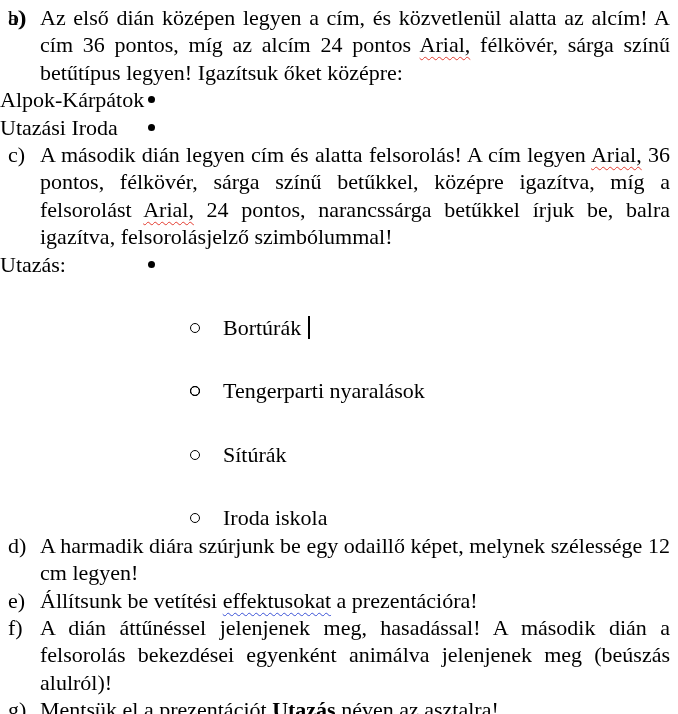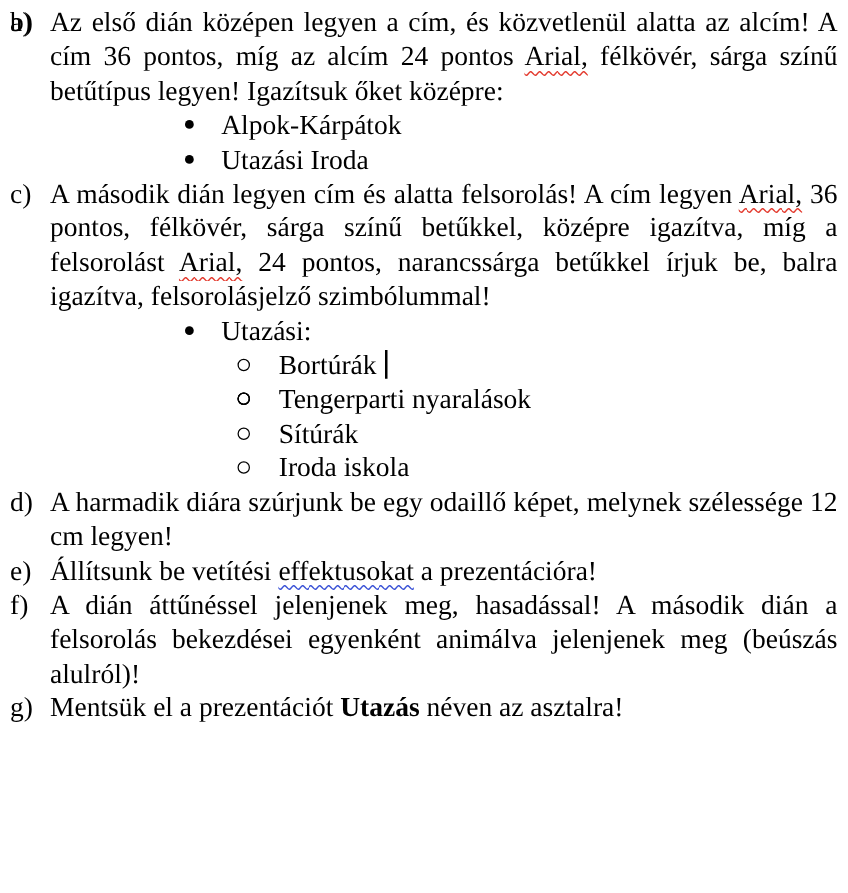--- a/index.html
+++ b/index.html
@@ -27,35 +27,35 @@
     padding-left: 40px;
     text-align: justify;
     text-justify: inter-word;
   }
   .item.letter > .marker {
     position: absolute;
     left: 8px;
     top: 0;
   }
   .item.bullet1 {
-    padding-left: 177px;
     text-align: left;
   }
   .item.bullet1 > .marker {
     position: absolute;
     left: 148px;
     top: 10px;
     width: 7px;
     height: 7px;
     background: #000;
     border-radius: 50%;
   }
   .item.bullet2 {
     padding-left: 223px;
     text-align: left;
+    margin-top: 36px;
   }
   .item.bullet2 > .marker {
     position: absolute;
     left: 190px;
     top: 9px;
     width: 8px;
     height: 8px;
     border: 1.4px solid #000;
     border-radius: 50%;
     background: transparent;
@@ -91,21 +91,21 @@
 </style>
 </head>
 <body style="background: rgb(255, 255, 255); color: rgb(0, 0, 0);">
 
 <div class="doc" id="doc">
     <div class="item letter"><span class="marker">a)</span></div>
     <div class="item letter"><span class="marker">b)</span><span class="body"><span class="seg plain">Az első dián középen legyen a cím, és közvetlenül alatta az alcím! A cím 36 pontos, míg az alcím 24 pontos </span><span class="seg spell-error">Arial,</span><span class="seg plain"> félkövér, sárga színű betűtípus legyen! Igazítsuk őket középre:</span></span></div>
     <div class="item bullet1"><span class="marker"></span><span class="body"><span class="seg plain">Alpok-Kárpátok</span></span></div>
     <div class="item bullet1"><span class="marker"></span><span class="body"><span class="seg plain">Utazási Iroda</span></span></div>
     <div class="item letter"><span class="marker">c)</span><span class="body"><span class="seg plain">A második dián legyen cím és alatta felsorolás! A cím legyen </span><span class="seg spell-error">Arial,</span><span class="seg plain"> 36 pontos, félkövér, sárga színű betűkkel, középre igazítva, míg a felsorolást </span><span class="seg spell-error">Arial,</span><span class="seg plain"> 24 pontos, narancssárga betűkkel írjuk be, balra igazítva, felsorolásjelző szimbólummal!</span></span></div>
-    <div class="item bullet1"><span class="marker"></span><span class="body"><span class="seg plain">Utazási:</span></span></div>
+    <div class="item bullet1"><span class="marker"></span><span class="body"><span class="seg plain">Utazás:</span></span></div>
     <div class="item bullet2"><span class="marker"></span><span class="body"><span class="seg plain">Bortúrák</span><span class="seg cursor"></span></span></div>
     <div class="item bullet2"><span class="marker"></span></div>
     <div class="item bullet2"><span class="marker"></span></div>
     <div class="item bullet2"><span class="marker"></span><span class="body"><span class="seg plain">Tengerparti nyaralások</span></span></div>
     <div class="item bullet2"><span class="marker"></span><span class="body"><span class="seg plain">Sítúrák</span></span></div>
     <div class="item bullet2"><span class="marker"></span><span class="body"><span class="seg plain">Iroda iskola</span></span></div>
     <div class="item letter"><span class="marker">d)</span><span class="body"><span class="seg plain">A harmadik diára szúrjunk be egy odaillő képet, melynek szélessége 12 cm legyen!</span></span></div>
     <div class="item letter"><span class="marker">e)</span><span class="body"><span class="seg plain">Állítsunk be vetítési </span><span class="seg grammar-error">effektusokat</span><span class="seg plain"> a prezentációra!</span></span></div>
     <div class="item letter"><span class="marker">f)</span><span class="body"><span class="seg plain">A dián áttűnéssel jelenjenek meg, hasadással! A második dián a felsorolás bekezdései egyenként animálva jelenjenek meg (beúszás alulról)!</span></span></div>
     <div class="item letter"><span class="marker">g)</span><span class="body"><span class="seg plain">Mentsük el a prezentációt </span><span class="seg bold">Utazás</span><span class="seg plain"> néven az asztalra!</span></span></div>

